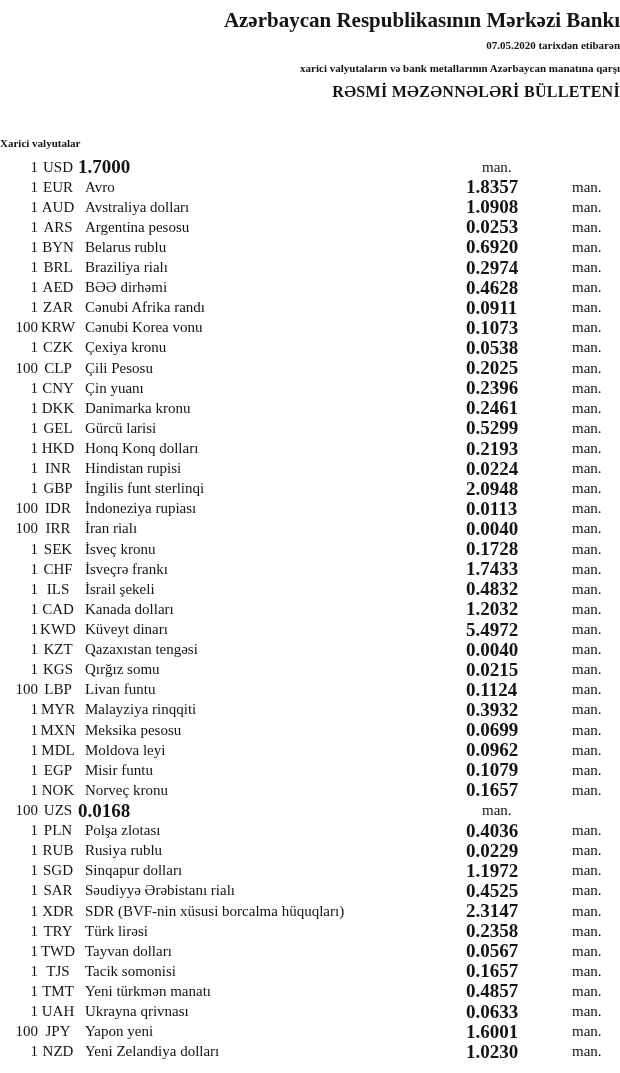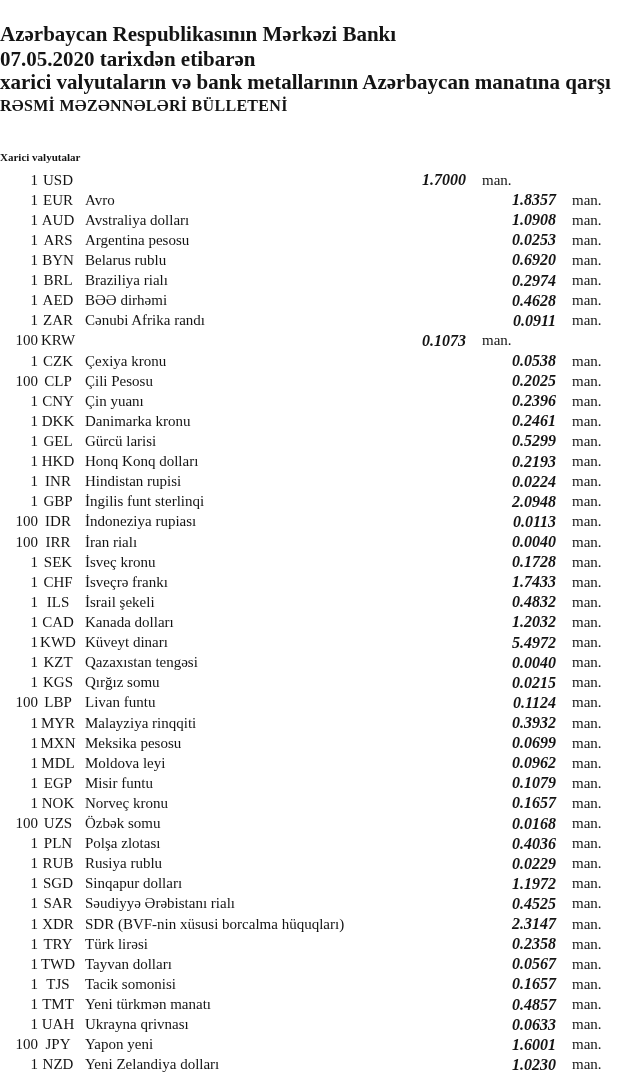--- a/index.html
+++ b/index.html
@@ -10,31 +10,31 @@
     color: #141414;
     font-family: "Liberation Serif", "DejaVu Serif", serif;
     overflow: hidden;
   }
   .doc {
     width: 620px;
     height: 1073px;
     position: relative;
   }
   .doc-header {
-    text-align: left;
-    padding-top: 21px;
+    text-align: right;
+    padding-top: 7px;
   }
   .bank-name {
     font-size: 21px;
     font-weight: bold;
     line-height: 27px;
   }
   .date-line,
   .subject-line {
-    font-size: 21px;
+    font-size: 11px;
     font-weight: bold;
     line-height: 23px;
   }
   .bulletin-title {
     font-size: 16px;
     font-weight: bold;
     line-height: 23px;
     letter-spacing: 0.3px;
   }
   .section-title {
@@ -61,24 +61,23 @@
   .cell-code {
     text-align: center;
   }
   .cell-name {
     text-align: left;
     padding-left: 7px;
     white-space: nowrap;
     overflow: hidden;
   }
   .cell-rate {
-    text-align: right;
+    text-align: left;
     font-weight: bold;
-    font-style: italic;
-    font-size: 16px;
+    font-size: 19px;
   }
   .cell-unit {
     text-align: left;
     padding-left: 16px;
   }
 </style>
 </head>
 <body>
 
 <div class="doc">
@@ -152,20 +151,21 @@
     <span class="cell-qty">1</span>
     <span class="cell-code">ZAR</span>
     <span class="cell-name">Cənubi Afrika randı</span>
     <span class="cell-rate">0.0911</span>
     <span class="cell-unit">man.</span>
   </div>
 
   <div class="rate-row">
     <span class="cell-qty">100</span>
     <span class="cell-code">KRW</span>
+    <span class="cell-name">Cənubi Korea vonu</span>
     <span class="cell-rate">0.1073</span>
     <span class="cell-unit">man.</span>
   </div>
 
   <div class="rate-row">
     <span class="cell-qty">1</span>
     <span class="cell-code">CZK</span>
     <span class="cell-name">Çexiya kronu</span>
     <span class="cell-rate">0.0538</span>
     <span class="cell-unit">man.</span>
@@ -343,21 +343,20 @@
     <span class="cell-qty">1</span>
     <span class="cell-code">NOK</span>
     <span class="cell-name">Norveç kronu</span>
     <span class="cell-rate">0.1657</span>
     <span class="cell-unit">man.</span>
   </div>
 
   <div class="rate-row">
     <span class="cell-qty">100</span>
     <span class="cell-code">UZS</span>
-    <span class="cell-name">Özbək somu</span>
     <span class="cell-rate">0.0168</span>
     <span class="cell-unit">man.</span>
   </div>
 
   <div class="rate-row">
     <span class="cell-qty">1</span>
     <span class="cell-code">PLN</span>
     <span class="cell-name">Polşa zlotası</span>
     <span class="cell-rate">0.4036</span>
     <span class="cell-unit">man.</span>

